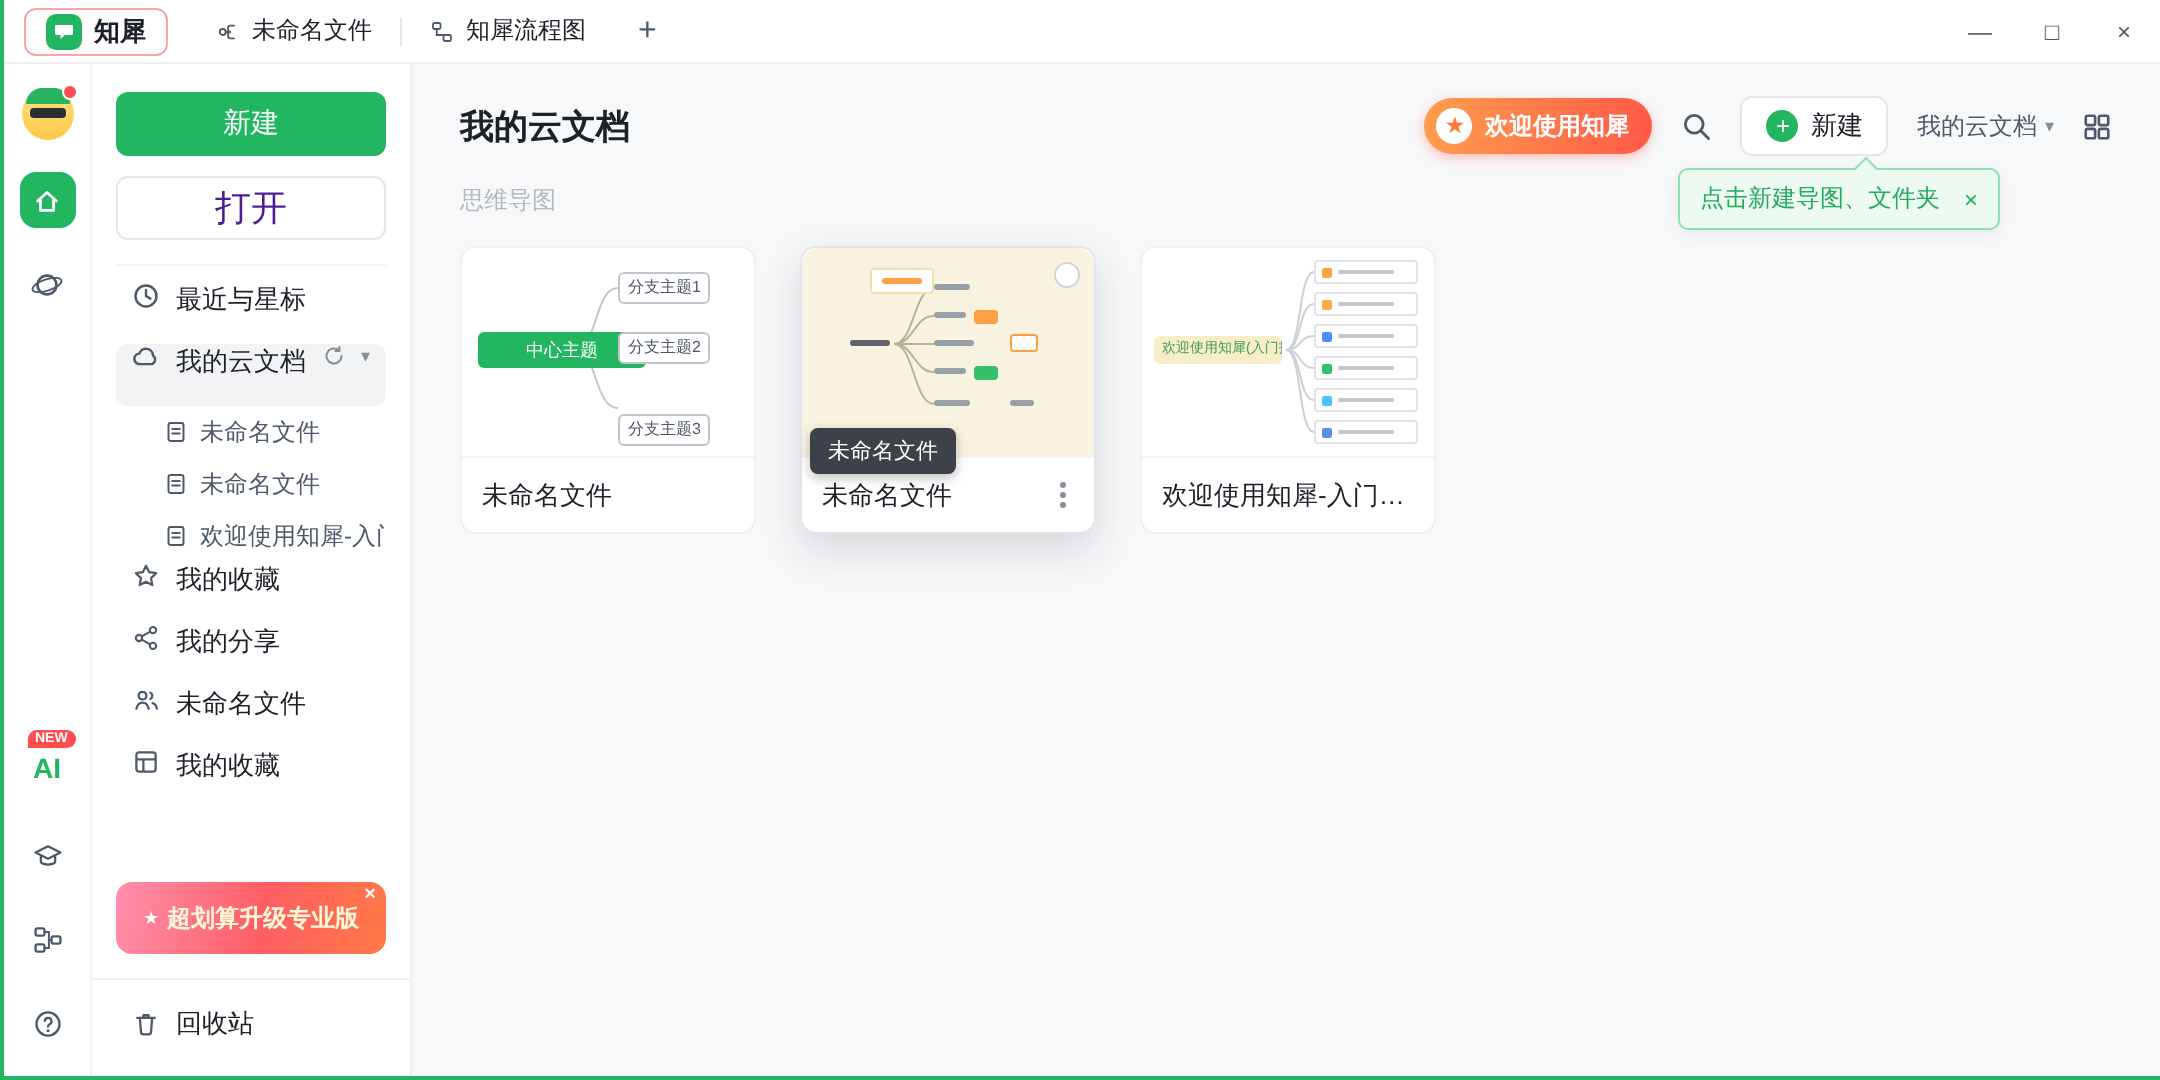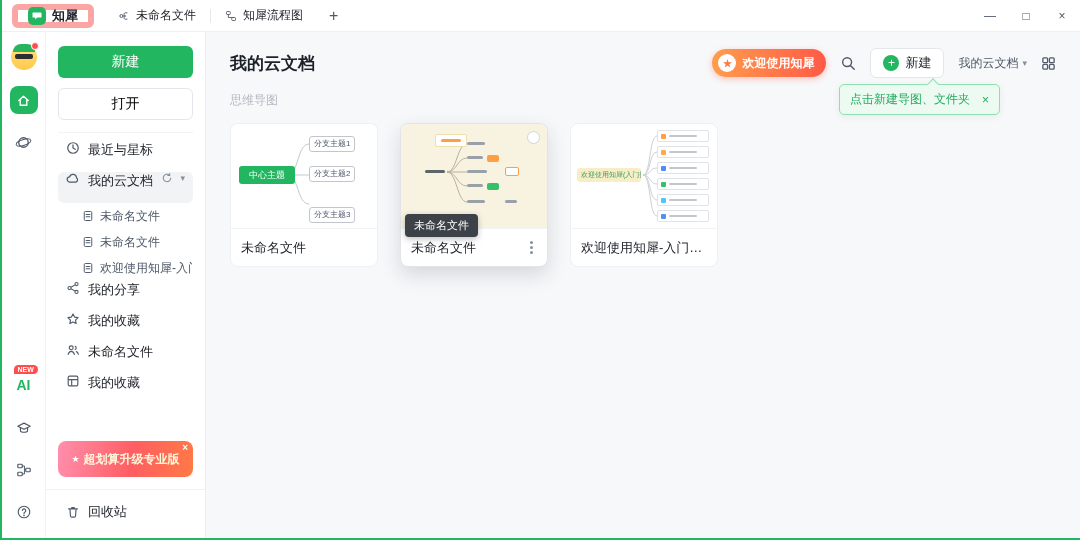--- a/index.html
+++ b/index.html
@@ -5,21 +5,21 @@
   * { margin:0; padding:0; box-sizing:border-box; }
   html,body { font-family:"Liberation Sans","DejaVu Sans",sans-serif; }
   .window{ width:1080px; height:540px; background:#fff; position:relative;
     border-left:2px solid #22b661; border-bottom:2px solid #22b661;
     display:flex; flex-direction:column; overflow:hidden; }
 
   
   .titlebar{ height:32px; display:flex; align-items:center; padding-left:10px;
     border-bottom:1px solid #eef0f2; background:#fff; flex:0 0 auto; }
   .logo-tab{ height:24px; display:flex; align-items:center; gap:6px; padding:0 10px;
-    border:6px solid #fca5a5; border-radius:6px; margin-right:10px; cursor:pointer; }
+    border:1px solid #fca5a5; border-radius:6px; margin-right:10px; cursor:pointer; }
   .logo-badge{ width:18px; height:18px; background:#22b661; border-radius:5px;
     display:grid; place-items:center; }
   .logo-text{ font-size:13px; font-weight:bold; color:#1d2129; }
   .tab{ display:flex; align-items:center; gap:6px; padding:0 14px; font-size:12px;
     color:#1d2129; height:100%; cursor:pointer; }
   .tab-divider{ width:1px; height:14px; background:#e5e6eb; }
   .newtab{ font-size:16px; color:#4e5969; padding:0 12px; background:none; border:none; cursor:pointer; }
   .win-controls{ margin-left:auto; display:flex; height:100%; }
   .win-btn{ width:36px; display:grid; place-items:center; font-size:12px; color:#4e5969; cursor:pointer; }
 
@@ -44,22 +44,22 @@
   .rail-ai{ position:relative; margin-bottom:20px; cursor:pointer; width:28px; text-align:center; }
   .ai-text{ color:#22b661; font-weight:800; font-size:14px; }
   .new-badge{ position:absolute; top:-11px; left:4px; background:#ff4d4f; color:#fff;
     font-size:7px; font-weight:700; padding:1px 4px; border-radius:6px 6px 6px 0; }
 
   
   .sidebar{ width:160px; border-right:1px solid #eceef2; display:flex; flex-direction:column;
     padding:14px 12px 10px; background:#fff; }
   .btn-new{ height:32px; background:#22b661; color:#fff; font-size:14px; border:none;
     border-radius:6px; display:grid; place-items:center; font-weight:500; margin-bottom:10px; cursor:pointer; }
-  .btn-open{ height:32px; background:#fff; border:1px solid #e5e6eb; color:#000000;
-    font-size:14px; border-radius:6px; display:grid; place-items:center; margin-bottom:4px; cursor:pointer; }
+  .btn-open{ height:32px; background:#fff; border:1px solid #e5e6eb; color:#4c1d95;
+    font-size:18px; border-radius:6px; display:grid; place-items:center; margin-bottom:4px; cursor:pointer; }
   .sb-divider{ height:1px; background:#f2f3f5; margin:8px 0; }
   .nav-item{ height:31px; display:flex; align-items:flex-start; gap:8px; padding:0 8px;
     border-radius:6px; font-size:13px; color:#1d2129; cursor:pointer; }
   .nav-item.active{ background:#f2f3f5; }
   .nicon{ color:#4e5969; display:flex; }
   .nav-right{ margin-left:auto; display:flex; gap:7px; color:#86909c; align-items:center; }
   .caret{ font-size:9px; color:#86909c; }
   .sub-item{ height:26px; display:flex; align-items:center; gap:6px; padding-left:24px;
     font-size:12px; color:#4e5969; cursor:pointer; white-space:nowrap; overflow:hidden; }
   .promo-banner{ margin-top:auto; position:relative; height:36px; border-radius:8px;
@@ -108,21 +108,21 @@
   .card-preview{ height:104px; border-radius:8px 8px 0 0; position:relative; overflow:hidden; background:#fff; }
   .card-preview.beige{ background:#f8f2e0; }
   .card-label{ height:38px; border-top:1px solid #f2f3f5; display:flex; align-items:center;
     justify-content:space-between; padding:0 10px; font-size:13px; color:#1d2129; }
   .card-label .name{ white-space:nowrap; overflow:hidden; text-overflow:ellipsis; }
   .dots{ display:flex; flex-direction:column; gap:2px; align-items:center; padding:4px; cursor:pointer; }
   .dots i{ width:3px; height:3px; border-radius:50%; background:#86909c; display:block; }
 
   .pv-lines{ position:absolute; inset:0; }
   .pv-center{ position:absolute; left:8px; top:42px; height:18px; line-height:18px;
-    background:#22b661; color:#fff; font-size:9px; padding:0 10px; border-radius:3px; white-space:nowrap; }
+    background:#22b661; color:#fff; font-size:9px; padding:0 24px; border-radius:3px; white-space:nowrap; }
   .pv-branch{ position:absolute; left:78px; height:16px; line-height:14px; background:#fff;
     border:1px solid #c2c6cc; color:#4e5969; font-size:8px; padding:0 4px; border-radius:3px; white-space:nowrap; }
   .select-circle{ position:absolute; top:7px; right:7px; width:13px; height:13px;
     border:1.5px solid #d0d4da; border-radius:50%; background:rgba(255,255,255,.95); z-index:4; }
   .doc-tooltip{ position:absolute; left:4px; top:90px; background:#3d4148; color:#fff;
     font-size:11px; padding:4px 9px; border-radius:4px; z-index:6;
     box-shadow:0 2px 6px rgba(0,0,0,.25); white-space:nowrap; }
 
   .sk-bar{ position:absolute; border-radius:1.5px; background:#9aa0a8; }
   .sk-tag{ position:absolute; background:#fff; border-radius:2px; }
@@ -279,35 +279,35 @@
               <rect x="3" y="2" width="10" height="12" rx="1.5" fill="none" stroke="currentColor" stroke-width="1.3"></rect>
               <path d="M5.5 6h5M5.5 9h5" stroke="currentColor" stroke-width="1.3" stroke-linecap="round"></path>
             </svg>
         </span>
         <span>欢迎使用知犀-入门指南</span>
       </div>
 
       <div class="nav-item">
         <span class="nicon">
           <svg width="14" height="14" viewBox="0 0 16 16">
+              <path d="M8 2.2l1.8 3.6 4 .6-2.9 2.8.7 4L8 11.3l-3.6 1.9.7-4L2.2 6.4l4-.6z" fill="none" stroke="currentColor" stroke-width="1.3" stroke-linejoin="round"></path>
+            </svg>
+        </span>
+        <span>我的收藏</span>
+      </div>
+      <div class="nav-item">
+        <span class="nicon">
+          <svg width="14" height="14" viewBox="0 0 16 16">
               <circle cx="12" cy="3.5" r="1.8" fill="none" stroke="currentColor" stroke-width="1.2"></circle>
               <circle cx="4" cy="8" r="1.8" fill="none" stroke="currentColor" stroke-width="1.2"></circle>
               <circle cx="12" cy="12.5" r="1.8" fill="none" stroke="currentColor" stroke-width="1.2"></circle>
               <path d="M5.6 7.1l4.8-2.7M5.6 8.9l4.8 2.7" fill="none" stroke="currentColor" stroke-width="1.2"></path>
             </svg>
         </span>
         <span>我的分享</span>
-      </div>
-      <div class="nav-item">
-        <span class="nicon">
-          <svg width="14" height="14" viewBox="0 0 16 16">
-              <path d="M8 2.2l1.8 3.6 4 .6-2.9 2.8.7 4L8 11.3l-3.6 1.9.7-4L2.2 6.4l4-.6z" fill="none" stroke="currentColor" stroke-width="1.3" stroke-linejoin="round"></path>
-            </svg>
-        </span>
-        <span>我的收藏</span>
       </div>
       <div class="nav-item">
         <span class="nicon">
           <svg width="14" height="14" viewBox="0 0 16 16">
               <circle cx="6" cy="5.5" r="2.2" fill="none" stroke="currentColor" stroke-width="1.3"></circle>
               <path d="M2.5 13c.5-2.3 1.8-3.5 3.5-3.5S9 10.7 9.5 13" fill="none" stroke="currentColor" stroke-width="1.3" stroke-linecap="round"></path>
               <path d="M10.5 3.8a2 2 0 0 1 0 3.6M11.8 9.8c1.3.3 2 1.4 2.4 3.1" fill="none" stroke="currentColor" stroke-width="1.3" stroke-linecap="round"></path>
             </svg>
         </span>
         <span>未命名文件</span>

